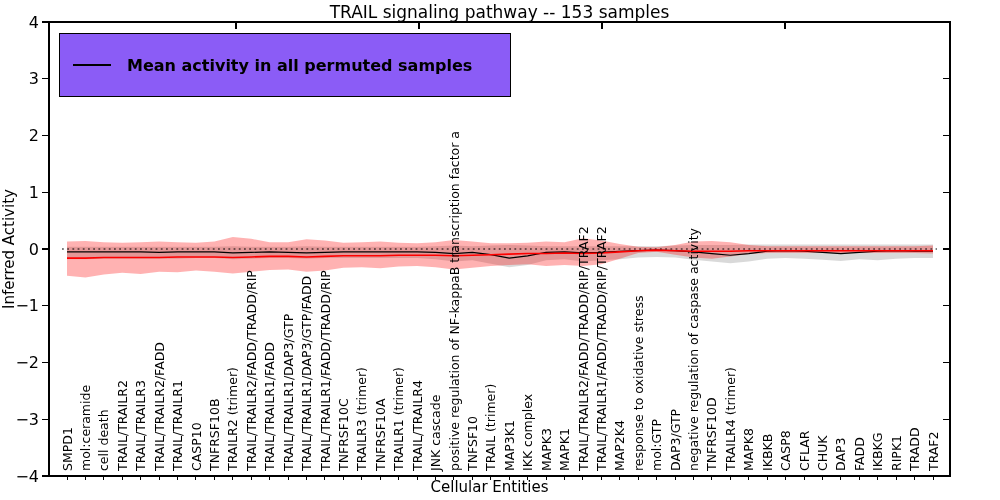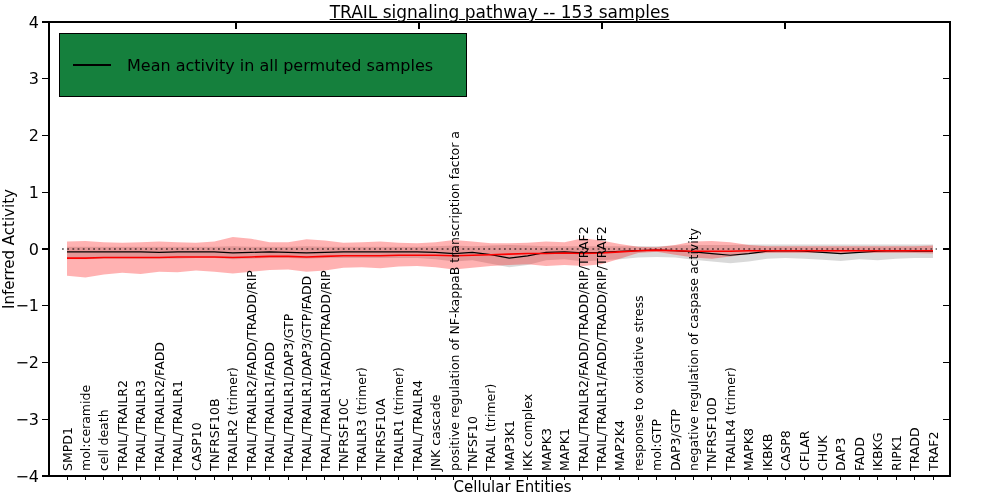--- a/index.html
+++ b/index.html
@@ -6,31 +6,31 @@
   .figure{
     position:relative;
     width:1000px;height:500px;
     background:#ffffff;
     font-family:"DejaVu Sans", sans-serif;
     overflow:hidden;
   }
   .figure svg{position:absolute;left:0;top:0;}
   .chart-title{
     position:absolute;top:2px;left:49px;width:901px;
-    text-align:center;font-size:17px;color:#000;text-decoration:underline;
+    text-align:center;font-size:17px;color:#000;
   }
   .x-label{
-    position:absolute;top:478px;left:62px;width:901px;
+    position:absolute;top:478px;left:39px;width:901px;
     text-align:center;font-size:15px;color:#000;
   }
   .legend{
-    position:absolute;left:59px;top:33px;width:408px;height:64px;
-    background:#15803d;border:1.6px solid #000;
+    position:absolute;left:59px;top:33px;width:452px;height:64px;
+    background:#8b5cf6;border:1.6px solid #000;
     box-sizing:border-box;
-    display:flex;flex-direction:column;justify-content:space-around;
+    display:flex;flex-direction:column;justify-content:space-around;font-weight:bold;
   }
   .legend-row{display:flex;align-items:center;height:30px;}
   .legend-swatch{display:inline-block;width:38px;height:0;border-top:2px solid #000;margin-left:13px;}
   .legend-label{margin-left:16px;font-size:16px;color:#000;white-space:nowrap;}
 </style>
 </head>
 <body>
 
 <div class="figure">
   <svg id="plot" width="1000" height="500" viewBox="0 0 1000 500">

